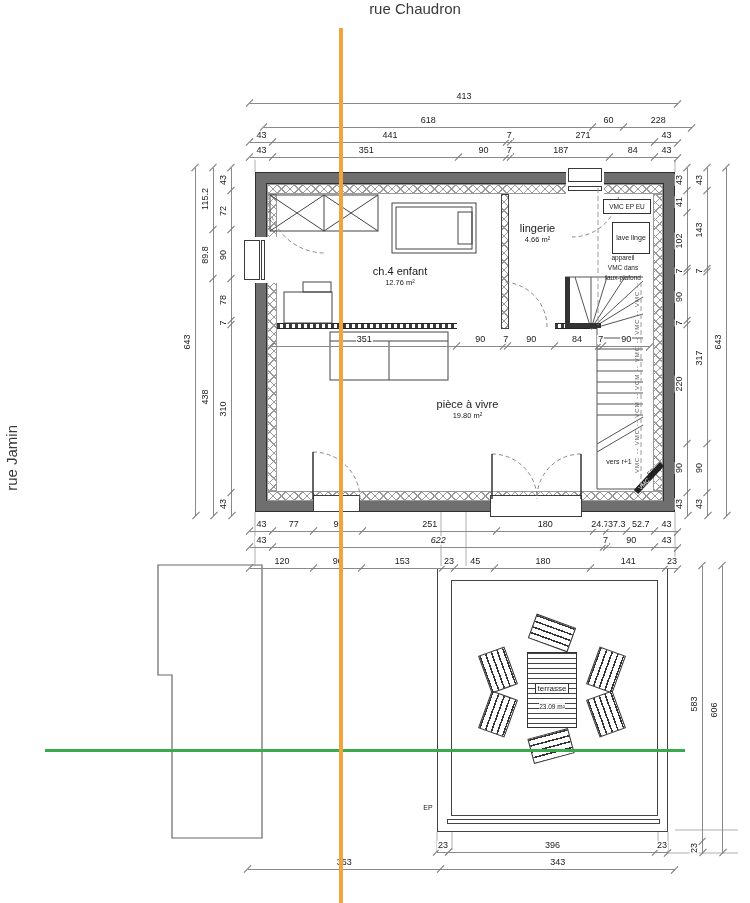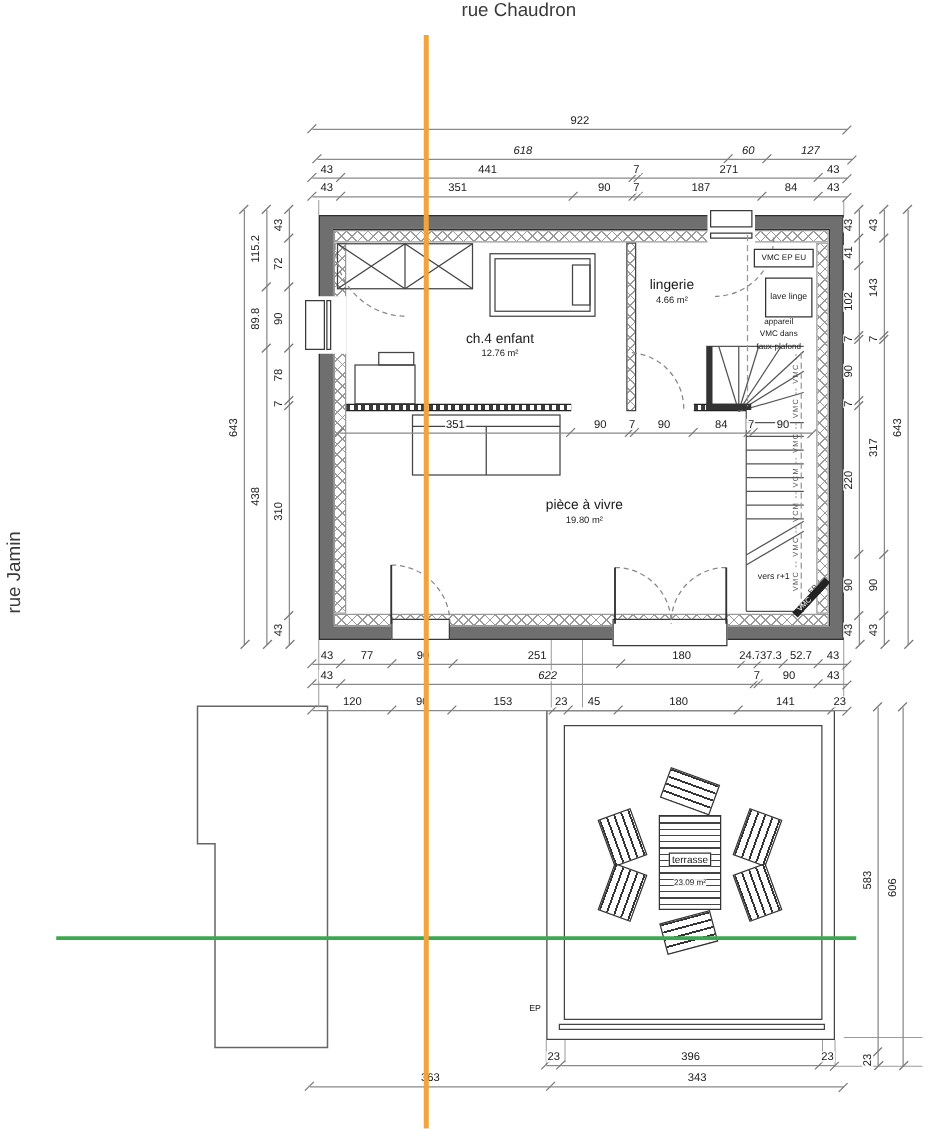--- a/index.html
+++ b/index.html
@@ -72,32 +72,32 @@
 </head>
 <body>
 
 <div id="canvas">
 
   <div class="abs street" style="left:300px;top:0;width:230px;height:18px;">rue Chaudron</div>
   <div class="abs street street-v" style="left:2px;top:425px;width:18px;height:120px;"><span>rue Jamin</span></div>
 
   <div class="dimrow" style="left:250px;top:90px;width:428px;">
       <div class="dseg" style="flex-grow: 805;">
-        <span>922</span>
-      </div>
-    </div>
-  <div class="dimrow" style="left:254px;top:114px;width:428px;font-style:italic;">
+        <span>413</span>
+      </div>
+    </div>
+  <div class="dimrow" style="left:264px;top:114px;width:428px;">
       <div class="dseg" style="flex-grow: 618;">
         <span>618</span>
       </div>
       <div class="dseg" style="flex-grow: 60;">
         <span>60</span>
       </div>
       <div class="dseg" style="flex-grow: 127;">
-        <span>127</span>
+        <span>228</span>
       </div>
     </div>
   <div class="dimrow" style="left:250px;top:129px;width:428px;">
       <div class="dseg" style="flex-grow: 43;">
         <span>43</span>
       </div>
       <div class="dseg" style="flex-grow: 441;">
         <span>441</span>
       </div>
       <div class="dseg" style="flex-grow: 7;">

